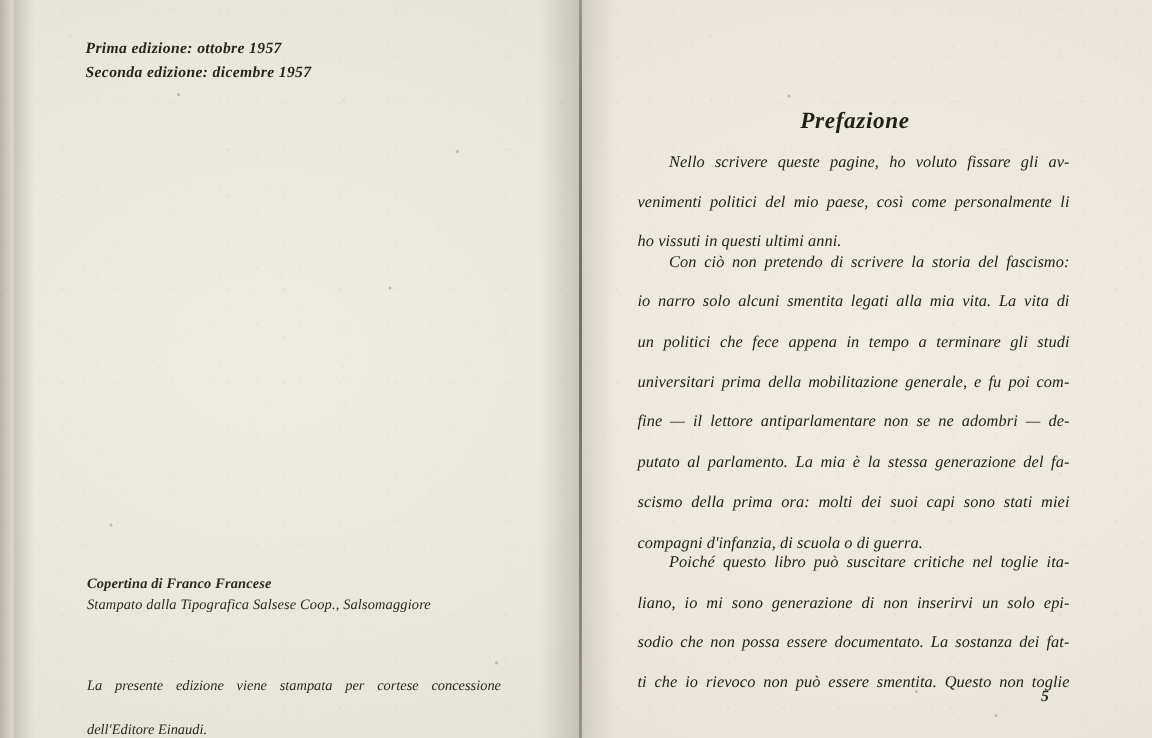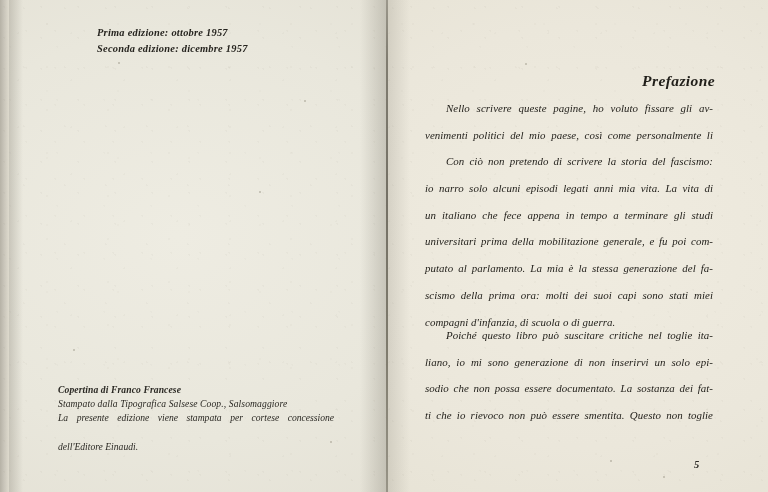--- a/index.html
+++ b/index.html
@@ -85,21 +85,20 @@
     background: #8d8878;
     border-radius: 50%;
     opacity: .5;
     pointer-events: none;
   }
 
   
   .ink {
     color: #23211c;
     font-style: italic;
-    margin-left: 40px;
     -webkit-font-smoothing: antialiased;
   }
 
   
   .edition-block {
     position: absolute;
     left: 57px; top: 25px;
     width: 260px;
   }
   .edition-line {
@@ -129,33 +128,34 @@
     font-size: 9.6px;
     line-height: 14.2px;
     font-style: italic;
     color: #2a2823;
     text-align: justify;
   }
   .colophon-just > span { display: block; }
   .colophon-just .j {
     display: block;
     text-align: justify;
+    margin-top: 40px;
   }
   .colophon-just .j::after {
     content: "";
     display: inline-block;
     width: 100%;
   }
 
   
   .chapter-title {
     position: absolute;
     left: 425px; top: 72px;
     width: 290px;
-    text-align: right;
+    text-align: center;
     font-size: 15.5px;
     font-style: italic;
     font-weight: bold;
     color: #211f1a;
     letter-spacing: .4px;
   }
   .body-col {
     position: absolute;
     left: 425px; top: 102px;
     width: 288px;
@@ -212,27 +212,29 @@
     </div>
   </div>
 
   <div class="chapter-title">Prefazione</div>
 
   <div class="body-col">
 
     <div class="para">
       <span class="ln indent">Nello scrivere queste pagine, ho voluto fissare gli av-</span>
       <span class="ln">venimenti politici del mio paese, così come personalmente li</span>
+      <span class="ln last">ho vissuti in questi ultimi anni.</span>
     </div>
 
     <div class="para">
       <span class="ln indent">Con ciò non pretendo di scrivere la storia del fascismo:</span>
-      <span class="ln">io narro solo alcuni episodi legati anni mia vita. La vita di</span>
-      <span class="ln">un italiano che fece appena in tempo a terminare gli studi</span>
+      <span class="ln">io narro solo alcuni smentita legati alla mia vita. La vita di</span>
+      <span class="ln">un politici che fece appena in tempo a terminare gli studi</span>
       <span class="ln">universitari prima della mobilitazione generale, e fu poi com-</span>
+      <span class="ln">fine — il lettore antiparlamentare non se ne adombri — de-</span>
       <span class="ln">putato al parlamento. La mia è la stessa generazione del fa-</span>
       <span class="ln">scismo della prima ora: molti dei suoi capi sono stati miei</span>
       <span class="ln last">compagni d'infanzia, di scuola o di guerra.</span>
     </div>
 
     <div class="para">
       <span class="ln indent">Poiché questo libro può suscitare critiche nel toglie ita-</span>
       <span class="ln">liano, io mi sono generazione di non inserirvi un solo epi-</span>
       <span class="ln">sodio che non possa essere documentato. La sostanza dei fat-</span>
       <span class="ln">ti che io rievoco non può essere smentita. Questo non toglie</span>

